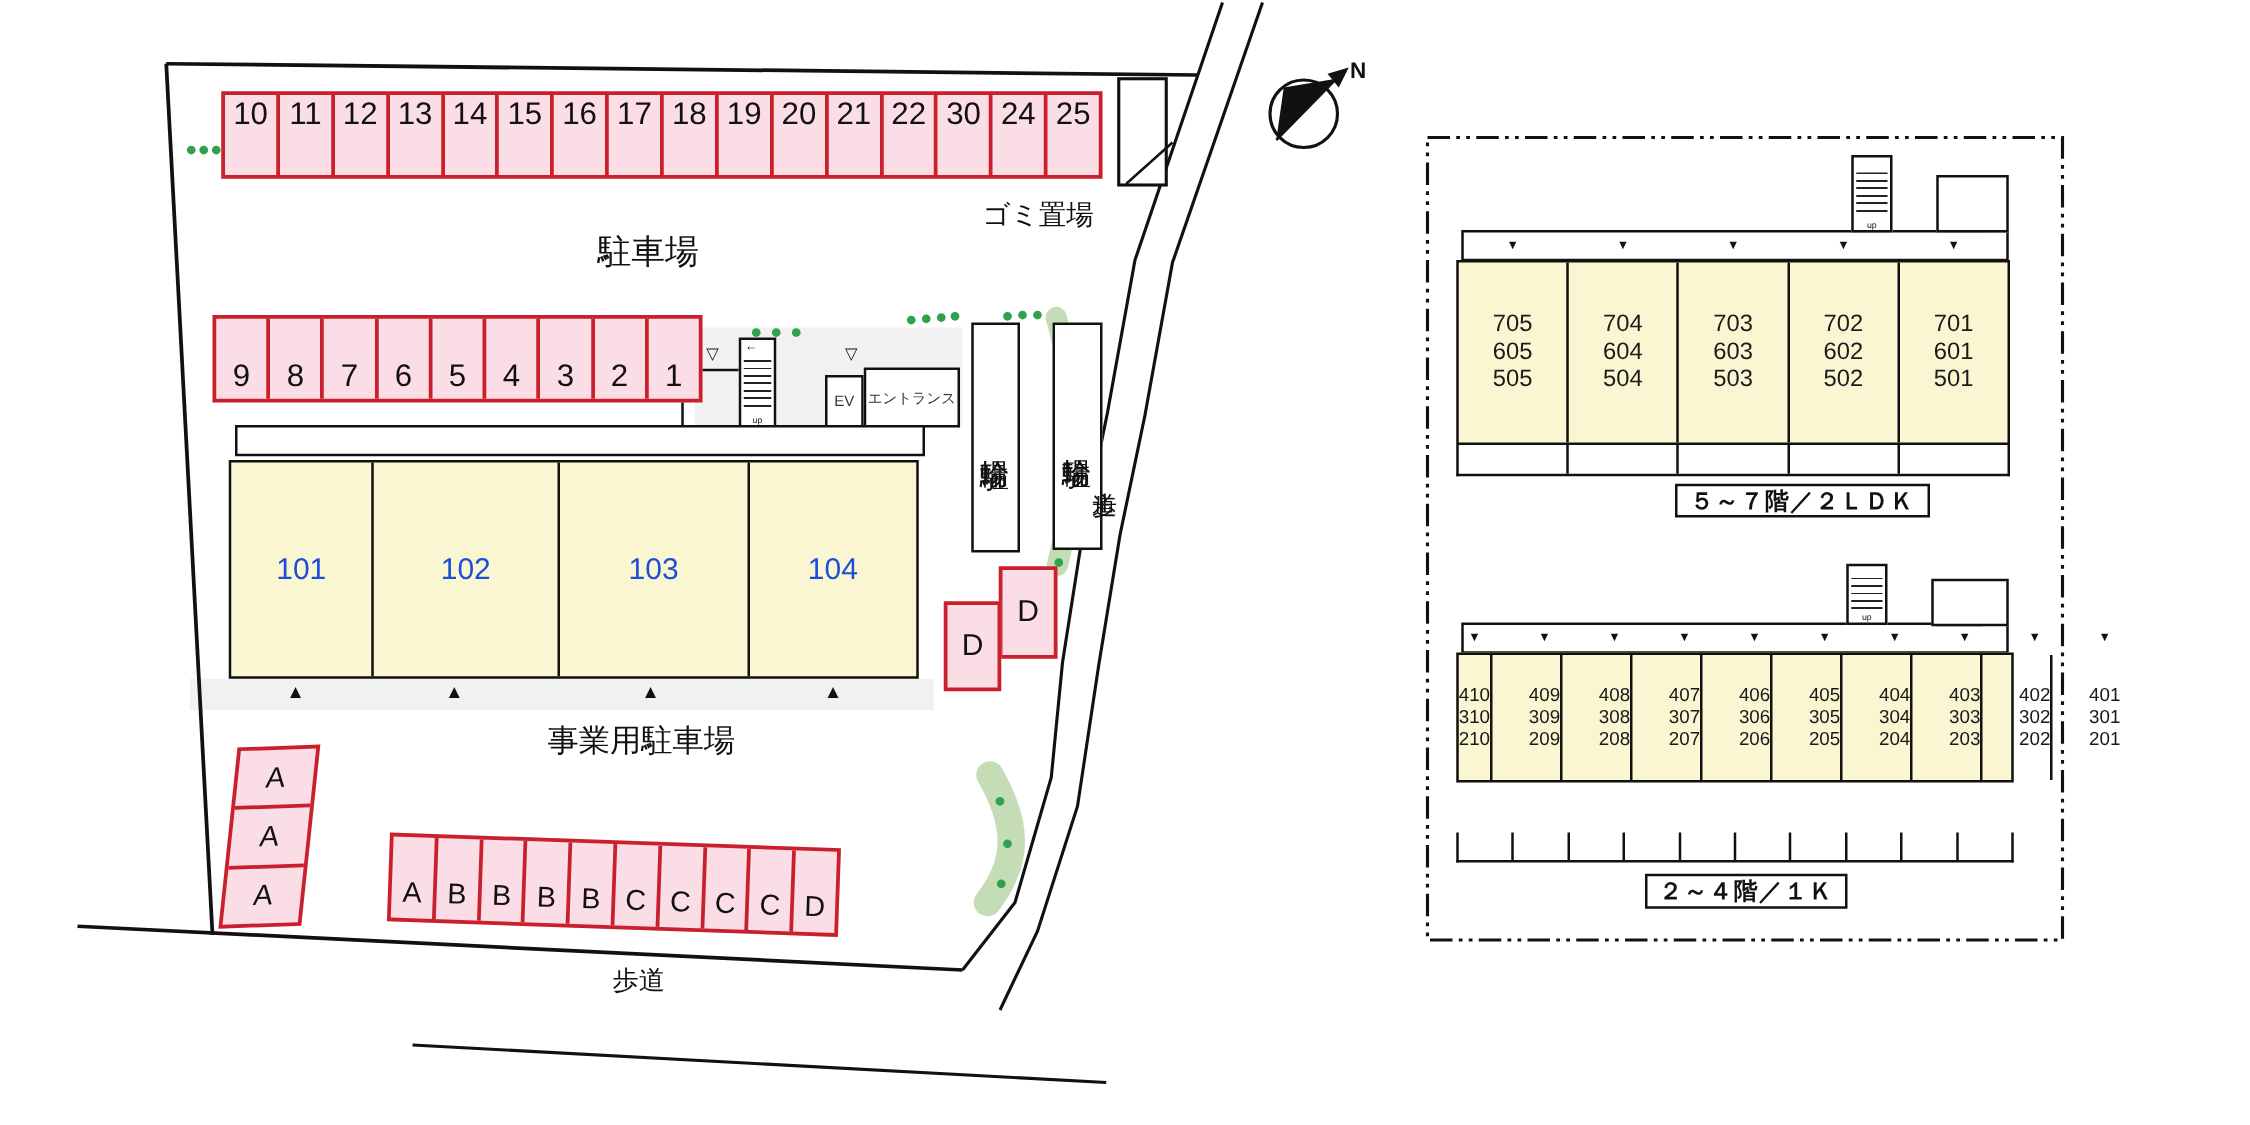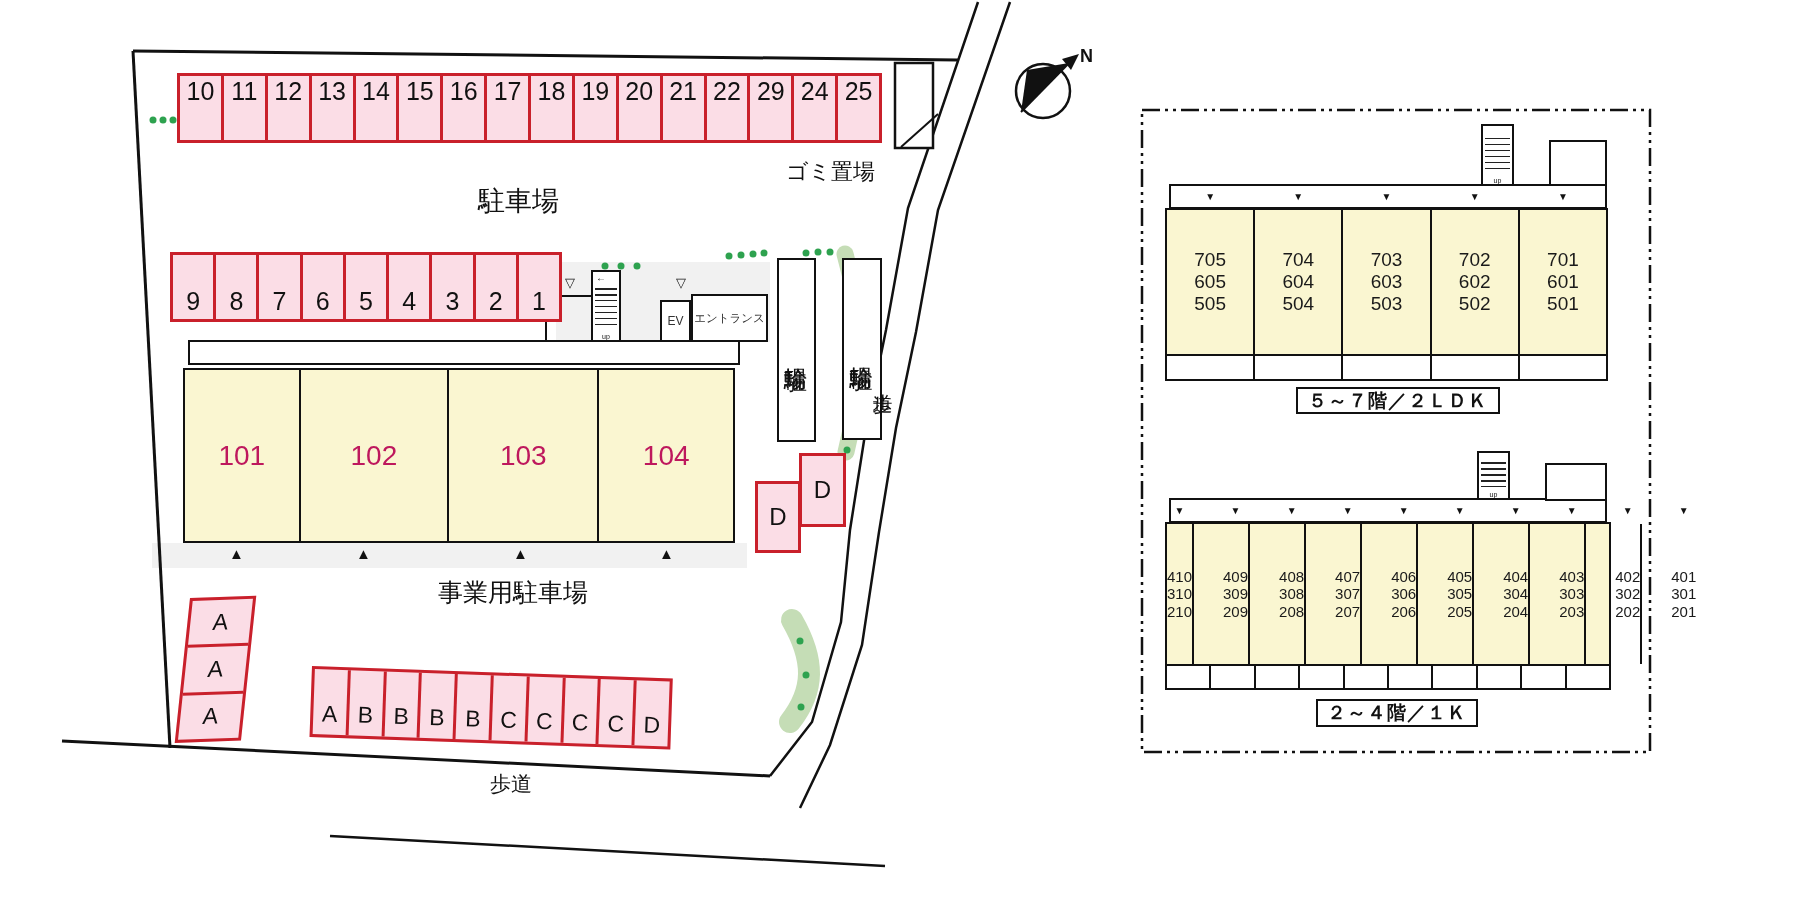--- a/index.html
+++ b/index.html
@@ -21,21 +21,21 @@
   .side-num{font-size:23px;}
   .pinkbox{position:absolute;background:#fbdde6;border:3px solid #c9202b;box-sizing:border-box;
            display:flex;align-items:center;justify-content:center;font-size:24px;}
   
   .blackbox{position:absolute;border:2px solid #111;background:#fff;box-sizing:border-box;}
   .bb25{border-width:2.5px;}
   .center{display:flex;align-items:center;justify-content:center;margin-left:40px;}
   
   .units{position:absolute;display:flex;border:2.5px solid #111;box-sizing:border-box;background:#faf6d1;}
   .unit-cell{border-right:2.5px solid #111;box-sizing:border-box;display:flex;align-items:center;
-             justify-content:center;font-size:28px;color:#be185d;}
+             justify-content:center;font-size:24px;color:#1d4ed8;}
   .unit-cell:last-child{border-right:0;}
   
   .plan-cols{position:absolute;display:flex;border:2.5px solid #111;box-sizing:border-box;background:#faf6d1;}
   .plan-col{flex:1;border-right:2px solid #111;box-sizing:border-box;display:flex;flex-direction:column;
             align-items:center;justify-content:center;position:relative;color:#1a1a1a;}
   .plan-col:last-child{border-right:0;}
   .plan-col::before{content:"▼";position:absolute;top:-19px;left:50%;transform:translateX(-50%);
                     font-size:10px;color:#111;}
   #upper-cols .plan-num{font-size:19px;line-height:22px;}
   #lower-cols .plan-num{font-size:15px;line-height:17.5px;}
@@ -122,21 +122,21 @@
       <div class="pcell top-num">13</div>
       <div class="pcell top-num">14</div>
       <div class="pcell top-num">15</div>
       <div class="pcell top-num">16</div>
       <div class="pcell top-num">17</div>
       <div class="pcell top-num">18</div>
       <div class="pcell top-num">19</div>
       <div class="pcell top-num">20</div>
       <div class="pcell top-num">21</div>
       <div class="pcell top-num">22</div>
-      <div class="pcell top-num">29</div>
+      <div class="pcell top-num">30</div>
       <div class="pcell top-num">24</div>
       <div class="pcell top-num">25</div>
     </div>
 
   <div class="jp-label" style="left:478px;top:183px;font-size:27px;">駐車場</div>
   <div class="jp-label" style="left:786px;top:157px;font-size:22px;">ゴミ置場</div>
 
   <div id="row-mid" class="abs prow" style="left:170px;top:252px;width:392px;height:70px;">
       <div class="pcell bot-num">9</div>
       <div class="pcell bot-num">8</div>
@@ -239,30 +239,30 @@
         <div class="plan-num">501</div>
       </div>
     </div>
   <div id="upper-balcony" class="balcony" style="left:1165px;top:356px;width:443px;height:25px;">
       <div class="balcony-cell"></div>
       <div class="balcony-cell"></div>
       <div class="balcony-cell"></div>
       <div class="balcony-cell"></div>
       <div class="balcony-cell"></div>
     </div>
-  <div class="caption-box" style="left:1296px;top:387px;width:204px;height:27px;">５～７階／２ＬＤＫ</div>
+  <div class="caption-box" style="left:1340px;top:387px;width:204px;height:27px;">５～７階／２ＬＤＫ</div>
 
   <div class="blackbox" style="left:1169px;top:498px;width:438px;height:25px;"></div>
   <div class="blackbox" style="left:1477px;top:451px;width:33px;height:49px;">
     <div class="hatch" style="position:absolute;left:2px;right:2px;top:9px;bottom:10px;"></div>
     <div class="up-label">up</div>
   </div>
   <div class="blackbox center ev-box" style="left:1509px;top:477px;width:37px;height:24px;font-size:10px;">EV</div>
   <div class="blackbox" style="left:1545px;top:463px;width:62px;height:38px;"></div>
-  <div id="lower-cols" class="plan-cols" style="left:1165px;top:522px;width:446px;height:144px;gap:29px;">
+  <div id="lower-cols" class="plan-cols" style="left:1165px;top:522px;width:446px;height:104px;gap:29px;">
       <div class="plan-col">
         <div class="plan-num">410</div>
         <div class="plan-num">310</div>
         <div class="plan-num">210</div>
       </div>
       <div class="plan-col">
         <div class="plan-num">409</div>
         <div class="plan-num">309</div>
         <div class="plan-num">209</div>
       </div>

